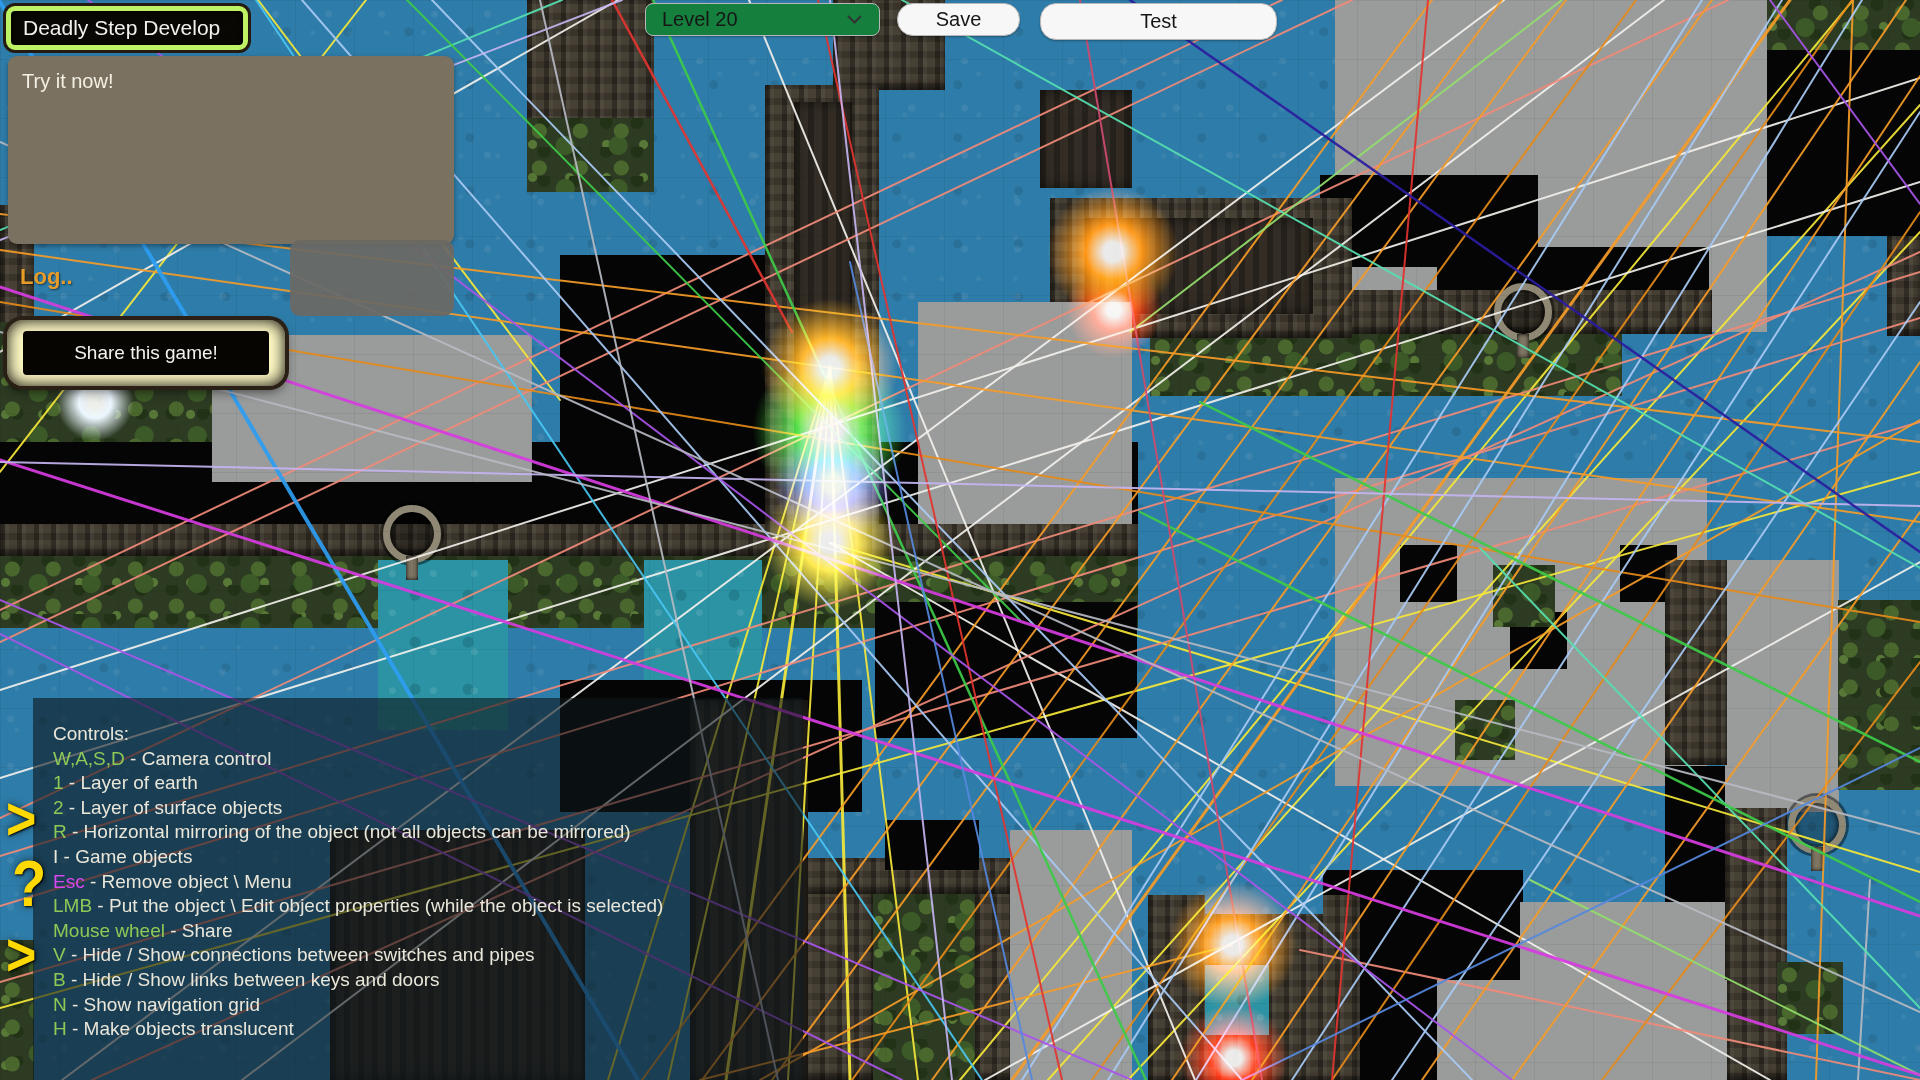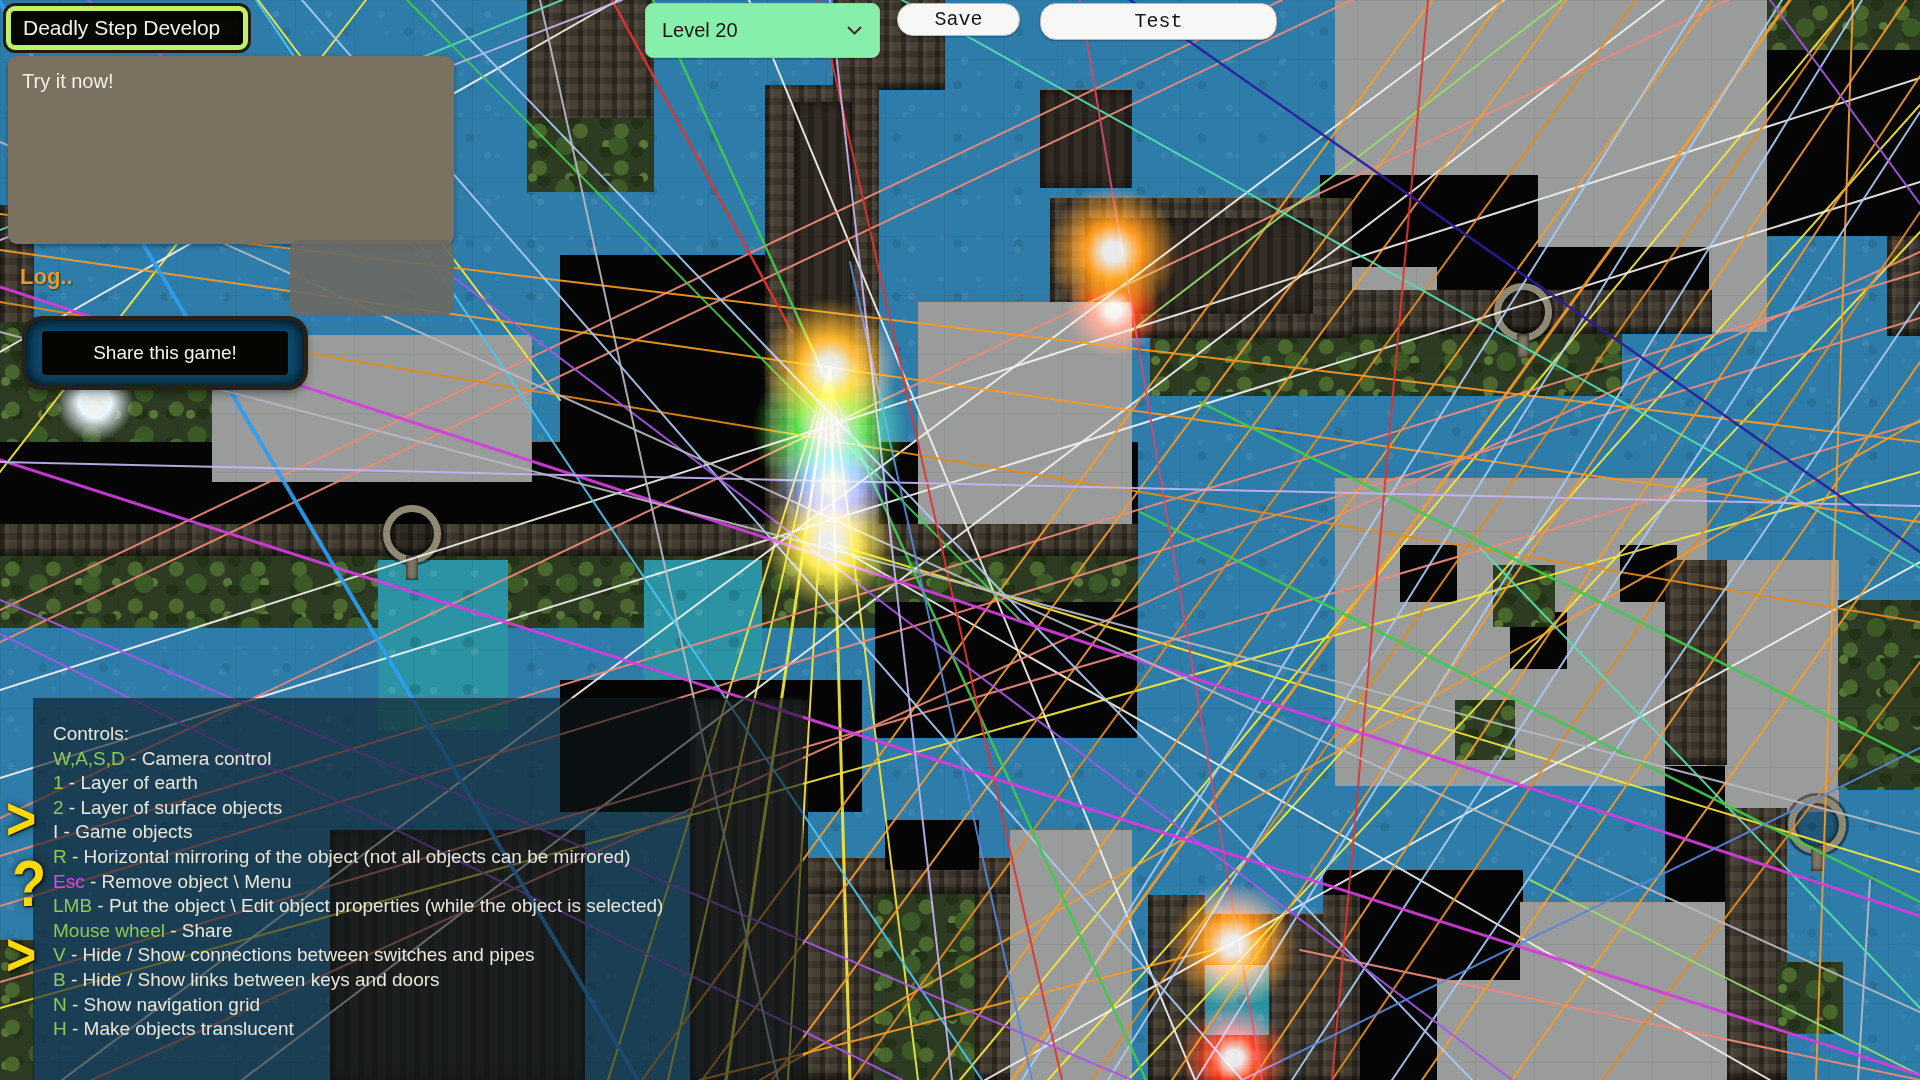--- a/index.html
+++ b/index.html
@@ -44,33 +44,33 @@
   #title-btn{position:absolute;left:6px;top:6px;width:242px;height:44px;background:#0a0804;
     border:5px solid #bef264;border-radius:9px;box-shadow:0 0 0 3px #241c12, inset 0 0 10px #000;
     color:#f2f0ea;font-size:21px;display:flex;align-items:center;padding-left:12px;box-sizing:border-box;cursor:pointer;}
   #desc-box{position:absolute;left:8px;top:56px;width:446px;height:188px;background:#7a7160;
     border-radius:9px;box-shadow:0 2px 5px rgba(0,0,0,.35);color:#f4f0e4;font-size:20px;
     line-height:26px;padding:12px 14px;box-sizing:border-box;}
   #log-label{position:absolute;left:20px;top:264px;color:#e79b28;font-weight:700;font-size:22px;
     text-shadow:1px 1px 2px rgba(0,0,0,.55);cursor:pointer;}
   #gray-frag{position:absolute;left:290px;top:240px;width:164px;height:76px;
     background:rgba(106,104,99,.93);border-radius:10px;}
-  #share-btn{position:absolute;left:26px;top:320px;width:278px;height:66px;background:#0c4a6e;
+  #share-btn{position:absolute;left:7px;top:320px;width:278px;height:66px;background:#fef9c3;
     border-radius:16px;box-shadow:0 0 0 4px #2a2015, 0 5px 12px rgba(0,0,0,.6), inset 0 0 16px #000;
     cursor:pointer;}
   #share-inner{position:absolute;left:16px;top:11px;right:16px;bottom:11px;background:#070502;
     border-radius:4px;display:flex;align-items:center;justify-content:center;
     color:#f5f3ee;font-size:19px;}
-  #level-select{position:absolute;left:645px;top:3px;width:235px;height:55px;background:#86efac;
+  #level-select{position:absolute;left:645px;top:3px;width:235px;height:33px;background:#15803d;
     border:1px solid #b8b8b8;border-radius:8px;display:flex;align-items:center;
     padding:0 16px;box-sizing:border-box;font-size:20px;color:#161616;cursor:pointer;
     box-shadow:0 1px 2px rgba(0,0,0,.3);}
   #level-select .chev{margin-left:auto;display:flex;align-items:center;}
   .topbtn{position:absolute;background:#f7f7f7;border:1px solid #b8b8b8;border-radius:16px;
-    font-family:Liberation Mono, monospace;font-size:20px;color:#161616;cursor:pointer;
+    font-family:Liberation Sans, sans-serif;font-size:20px;color:#161616;cursor:pointer;
     box-shadow:0 1px 2px rgba(0,0,0,.3);}
   #save-btn{left:897px;top:3px;width:123px;height:33px;}
   #test-btn{left:1040px;top:3px;width:237px;height:37px;}
   #controls-panel{position:absolute;left:33px;top:698px;width:770px;height:382px;
     background:rgba(14,22,27,.60);color:#e9e6da;font-size:19px;
     padding:24px 0 0 20px;box-sizing:border-box;}
   .ctl-row{line-height:24.6px;white-space:nowrap;}
   .side-glyph{position:absolute;color:#ffd903;font-weight:700;line-height:1;
     text-shadow:1px 1px 2px #000, 0 0 8px rgba(0,0,0,.6);transform:scaleY(1.15);cursor:pointer;}
 </style>
@@ -265,22 +265,22 @@
     </span>
   </div>
   <button class="topbtn" id="save-btn">Save</button>
   <button class="topbtn" id="test-btn">Test</button>
 
   <div id="controls-panel">
     <div class="ctl-row">Controls:</div>
   <div class="ctl-row"><span style="color: rgb(141, 201, 87);">W,A,S,D</span><span> - Camera control</span></div>
       <div class="ctl-row"><span style="color: rgb(141, 201, 87);">1</span><span> - Layer of earth</span></div>
       <div class="ctl-row"><span style="color: rgb(141, 201, 87);">2</span><span> - Layer of surface objects</span></div>
+      <div class="ctl-row"><span style="color: rgb(141, 201, 87);">R</span><span> - Horizontal mirroring of the object (not all objects can be mirrored)</span></div>
       <div class="ctl-row"><span style="color: rgb(233, 230, 218);">I</span><span> - Game objects</span></div>
-      <div class="ctl-row"><span style="color: rgb(141, 201, 87);">R</span><span> - Horizontal mirroring of the object (not all objects can be mirrored)</span></div>
       <div class="ctl-row"><span style="color: #d946ef;">Esc</span><span> - Remove object \ Menu</span></div>
       <div class="ctl-row"><span style="color: rgb(141, 201, 87);">LMB</span><span> - Put the object \ Edit object properties (while the object is selected)</span></div>
       <div class="ctl-row"><span style="color: rgb(141, 201, 87);">Mouse wheel</span><span> - Share</span></div>
       <div class="ctl-row"><span style="color: rgb(141, 201, 87);">V</span><span> - Hide / Show connections between switches and pipes</span></div>
       <div class="ctl-row"><span style="color: rgb(141, 201, 87);">B</span><span> - Hide / Show links between keys and doors</span></div>
       <div class="ctl-row"><span style="color: rgb(141, 201, 87);">N</span><span> - Show navigation grid</span></div>
       <div class="ctl-row"><span style="color: rgb(141, 201, 87);">H</span><span> - Make objects translucent</span></div>
     </div>
   <div id="glyphs">
       <div class="side-glyph" style="left: 6px; top: 792px; font-size: 52px;">&gt;</div>

